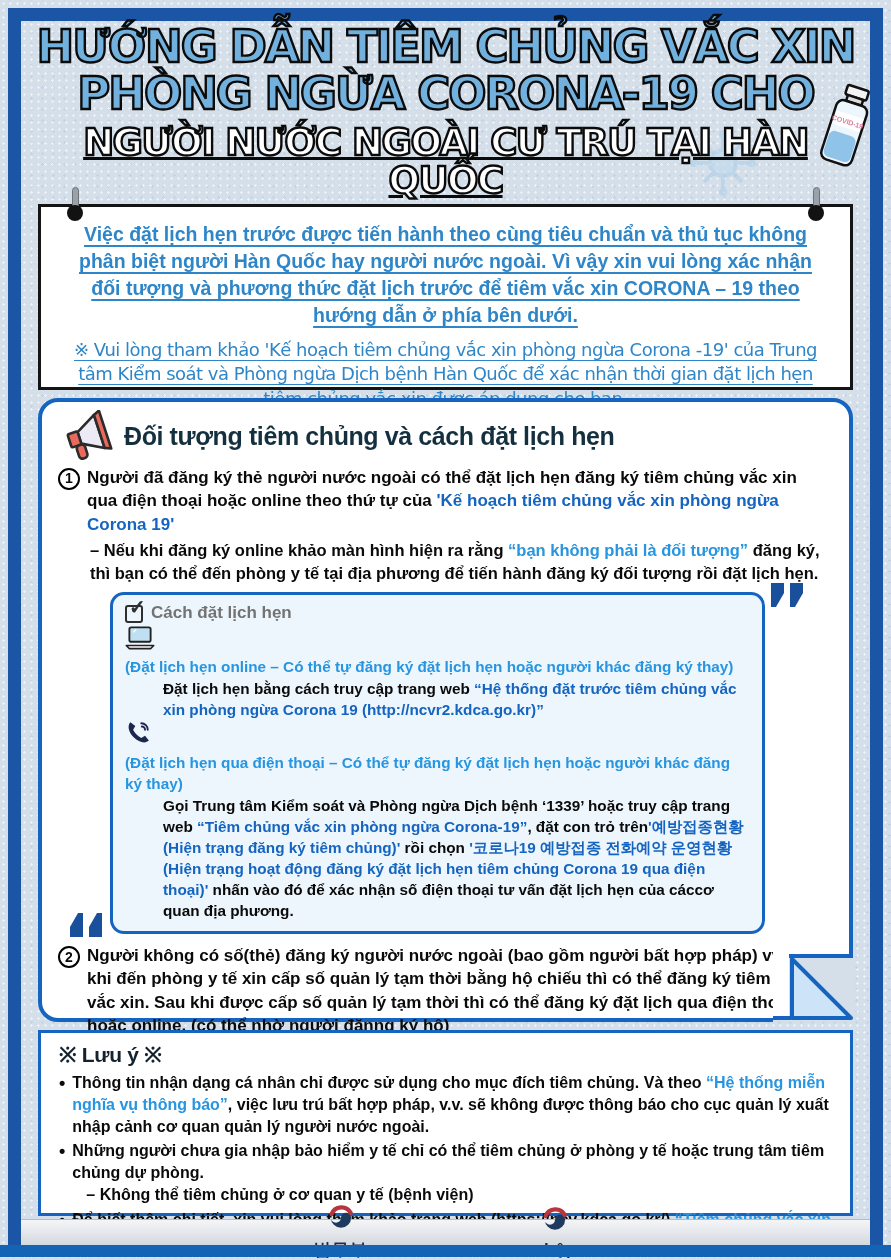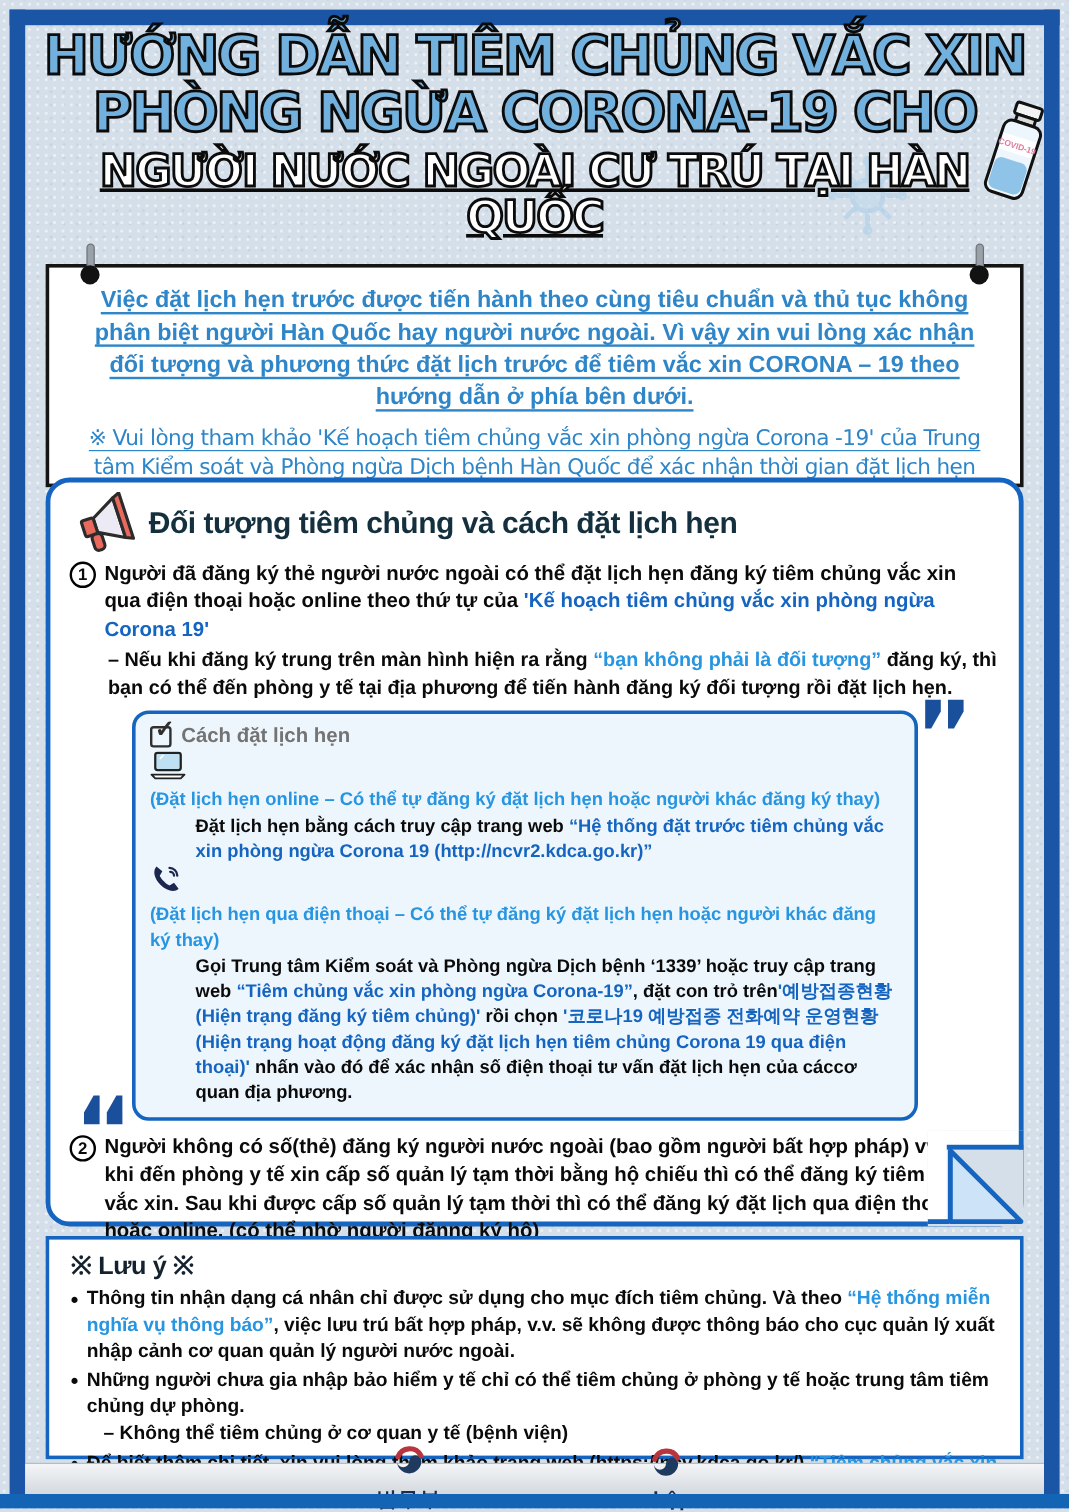--- a/index.html
+++ b/index.html
@@ -20,21 +20,21 @@
   
   .title-wrap { position:absolute; top:24px; left:26px; right:26px; text-align:center; z-index:2; }
   .t-line { font-family:"DejaVu Sans", sans-serif; font-weight:700; line-height:1.04;
             -webkit-text-stroke:2.4px #0b0b0b; letter-spacing:-2px; }
   .t-blue  { color:#72b1dd; font-size:45px; }
   .t-white { color:#ffffff; font-size:37px; margin-top:6px; letter-spacing:-1.5px;text-decoration:underline; }
   .vial { position:absolute; right:22px; top:84px; transform:rotate(18deg); z-index:3; }
   .virus-deco { position:absolute; left:688px; top:128px; opacity:.55; z-index:0; }
   
   .notice-box {
-    position:absolute; top:220px; left:38px; width:815px; height:186px; z-index:2;
+    position:absolute; top:204px; left:38px; width:815px; height:186px; z-index:2;
     background:#fff; border:3px solid #141414; padding:14px 30px 0 30px; text-align:center;
   }
   .notice-main {
     color:#2e86c8; font-size:19.5px; font-weight:700; line-height:1.38;
     text-decoration:underline; text-decoration-thickness:2px; text-underline-offset:4px;
   }
   .notice-sub {
     margin-top:9px; color:#2e86c8; font-size:18px; font-weight:400; line-height:1.38;
     font-family:"DejaVu Sans", sans-serif; letter-spacing:-0.5px;
     text-decoration:underline; text-underline-offset:4px;
@@ -157,21 +157,21 @@
         </g>
       </svg>
       <div class="head-title">Đối tượng tiêm chủng và cách đặt lịch hẹn</div>
     </div>
 
     <div class="item">
       <span class="circ">1</span>
       <span><span>Người đã đăng ký thẻ người nước ngoài có thể đặt lịch hẹn đăng ký tiêm chủng vắc xin qua điện thoại hoặc online theo thứ tự của </span><span class="blue-dk">'Kế hoạch tiêm chủng vắc xin phòng ngừa Corona 19'</span></span>
     </div>
     <div class="sub-note">
-      <span>– Nếu khi đăng ký trung trên màn hình hiện ra rằng </span><span class="blue-lt">“bạn không phải là đối tượng”</span><span> đăng ký, thì bạn có thể đến phòng y tế tại địa phương để tiến hành đăng ký đối tượng rồi đặt lịch hẹn.</span>
+      <span>– Nếu khi đăng ký online khảo màn hình hiện ra rằng </span><span class="blue-lt">“bạn không phải là đối tượng”</span><span> đăng ký, thì bạn có thể đến phòng y tế tại địa phương để tiến hành đăng ký đối tượng rồi đặt lịch hẹn.</span>
     </div>
 
     <div class="booking-box">
       <svg class="quote q-tr" width="36" height="26" viewBox="0 0 36 26">
         <path d="M1 0 H14 V10 L6 24 H1 Z" fill="#1a4f9c"></path>
         <path d="M20 0 H33 V10 L25 24 H20 Z" fill="#1a4f9c"></path>
       </svg>
       <svg class="quote q-bl" width="36" height="26" viewBox="0 0 36 26">
         <path d="M1 0 H14 V10 L6 24 H1 Z" fill="#1a4f9c"></path>
         <path d="M20 0 H33 V10 L25 24 H20 Z" fill="#1a4f9c"></path>

